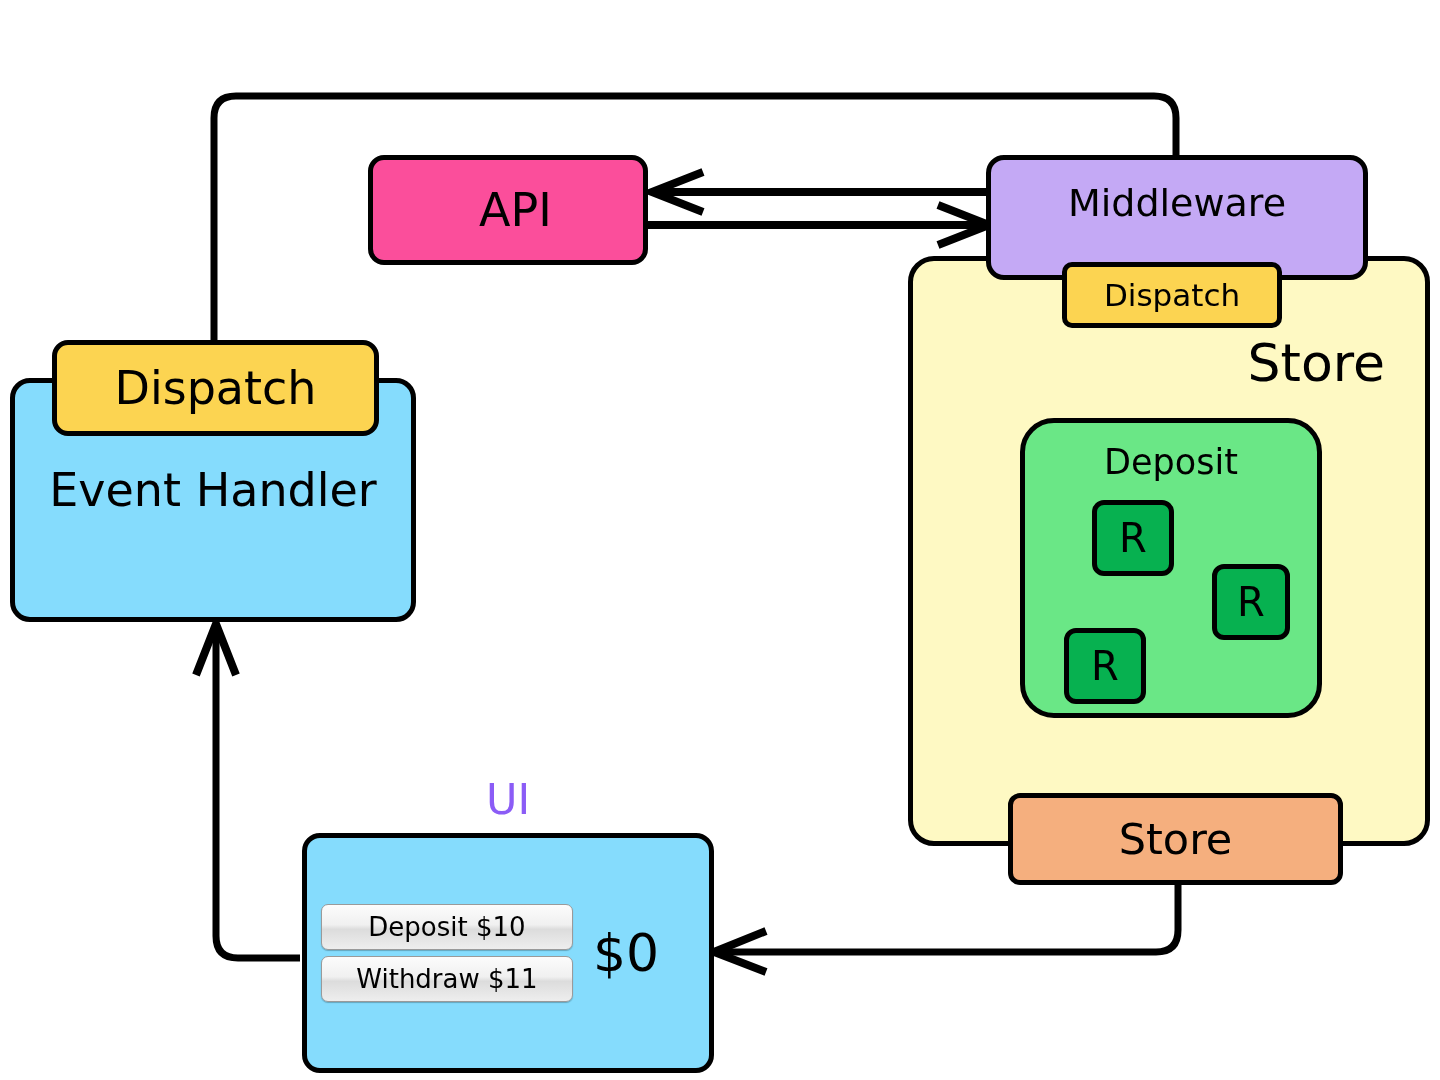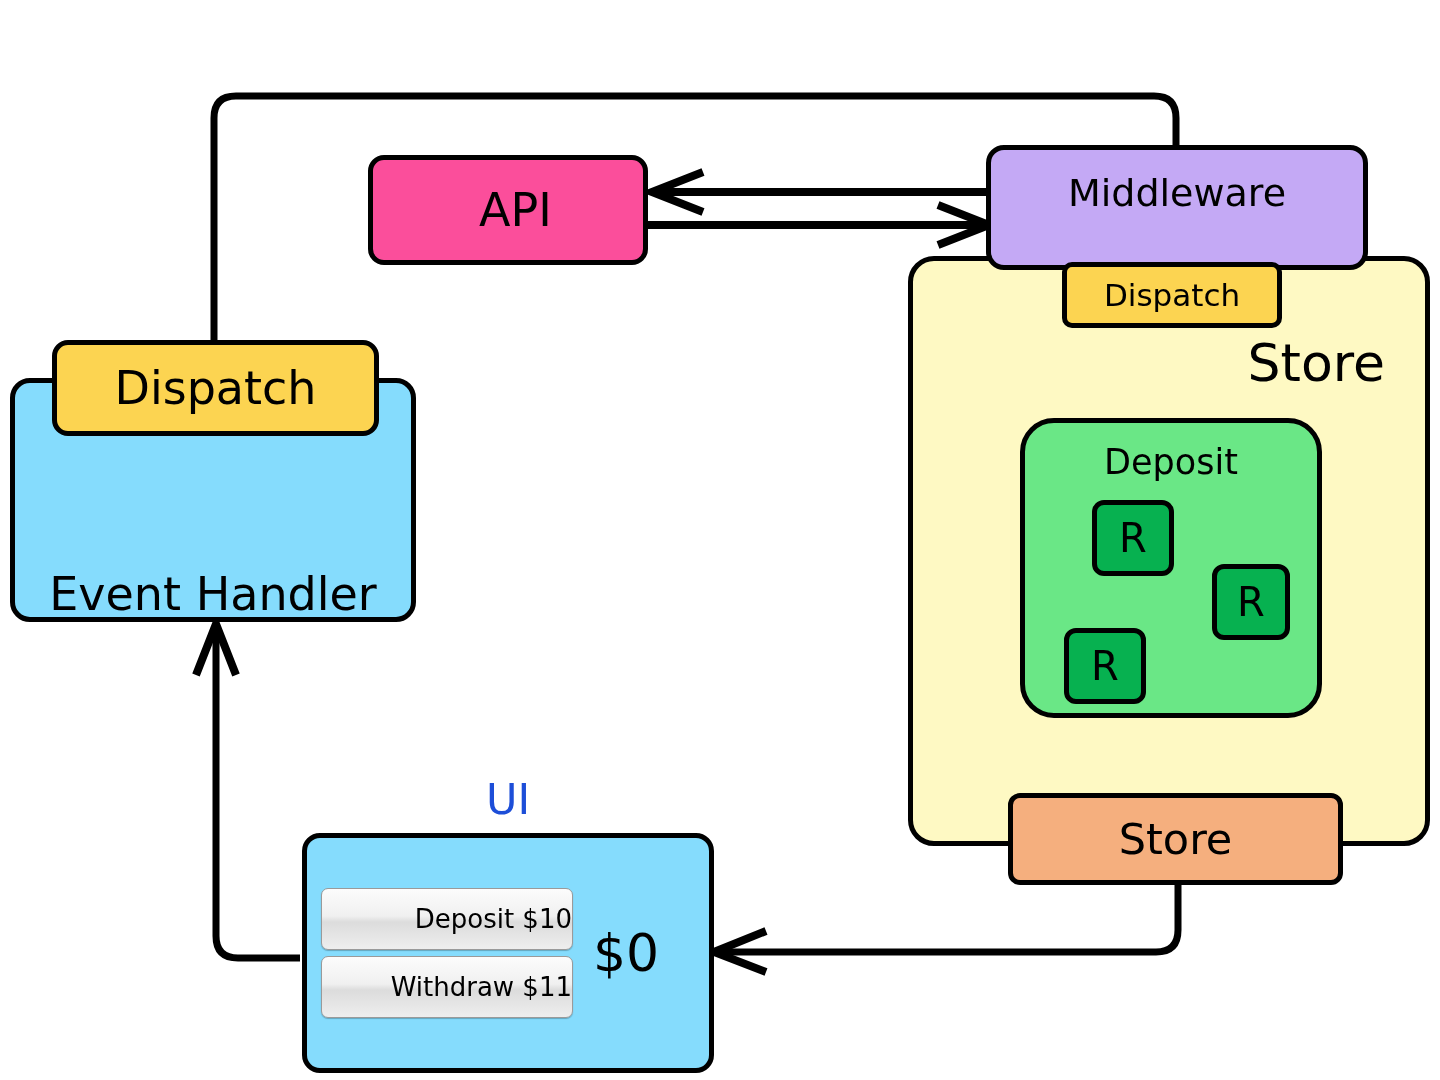--- a/index.html
+++ b/index.html
@@ -44,21 +44,21 @@
   .n-api {
     left: 368px; top: 155px; width: 280px; height: 110px;
     background: #FB4E9B;
     border-radius: 16px;
     font-size: 46px;
     z-index: 6;
     padding-left: 15px;
   }
 
   .n-middleware {
-    left: 986px; top: 145px; width: 382px; height: 125px;
+    left: 986px; top: 155px; width: 382px; height: 125px;
     background: #C4A9F5;
     border-radius: 18px;
     font-size: 38px;
     align-items: flex-start;
     padding-top: 24px;
     z-index: 6;
   }
 
   .n-store {
     left: 908px; top: 256px; width: 522px; height: 590px;
@@ -106,21 +106,21 @@
     border-radius: 12px;
     font-size: 43px;
     z-index: 6;
   }
 
   .n-evh {
     left: 10px; top: 378px; width: 406px; height: 244px;
     background: #85DCFD;
     border-radius: 20px;
     font-size: 46px;
-    align-items: flex-end;
+    align-items: flex-start;
     padding-top: 84px;
     z-index: 5;
   }
 
   .n-evh-dispatch {
     left: 52px; top: 340px; width: 327px; height: 96px;
     background: #FCD451;
     border-radius: 16px;
     font-size: 46px;
     z-index: 7;
@@ -134,44 +134,44 @@
     align-items: center;
     justify-content: flex-start;
     padding-left: 14px;
   }
 
   .ui-label {
     position: absolute;
     left: 302px; top: 774px; width: 412px;
     text-align: center;
     font-size: 43px;
-    color: #1d4ed8;
+    color: #8b5cf6;
     z-index: 5;
   }
 
   .ui-inner {
     display: flex;
     align-items: center;
     gap: 16px;
   }
   .ui-buttons {
     display: flex;
     flex-direction: column;
     gap: 6px;
   }
   .ui-btn {
     box-sizing: border-box;
     width: 252px;
-    height: 62px;
+    height: 46px;
     border: 1px solid #9a9a9a;
     border-radius: 7px;
     background: linear-gradient(to bottom, #fcfcfc 0%, #f0f0f0 45%, #dcdcdc 55%, #eeeeee 100%);
     display: flex;
     align-items: center;
-    justify-content: flex-end;
+    justify-content: center;
     font-size: 26px;
     color: #000000;
     box-shadow: 0 1px 1px rgba(0,0,0,0.25);
   }
   .ui-balance {
     font-size: 52px;
     color: #000000;
     padding-left: 4px;
   }
 </style>

